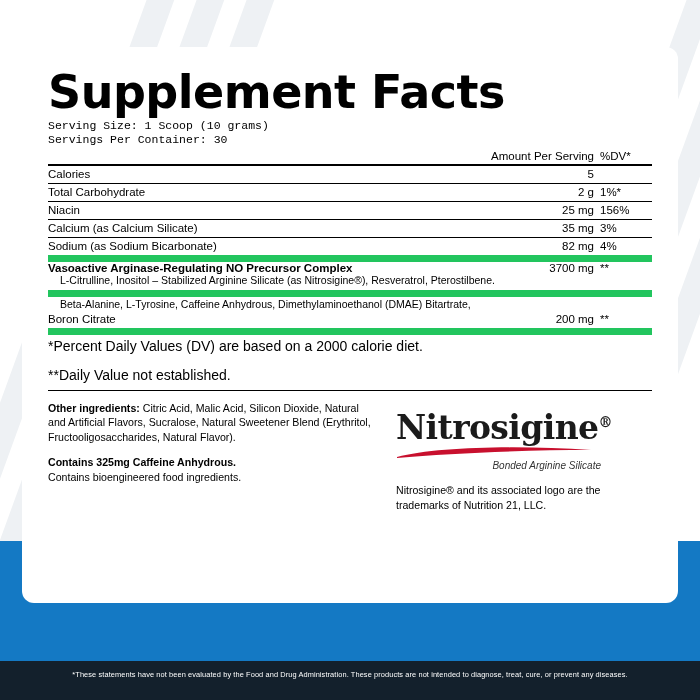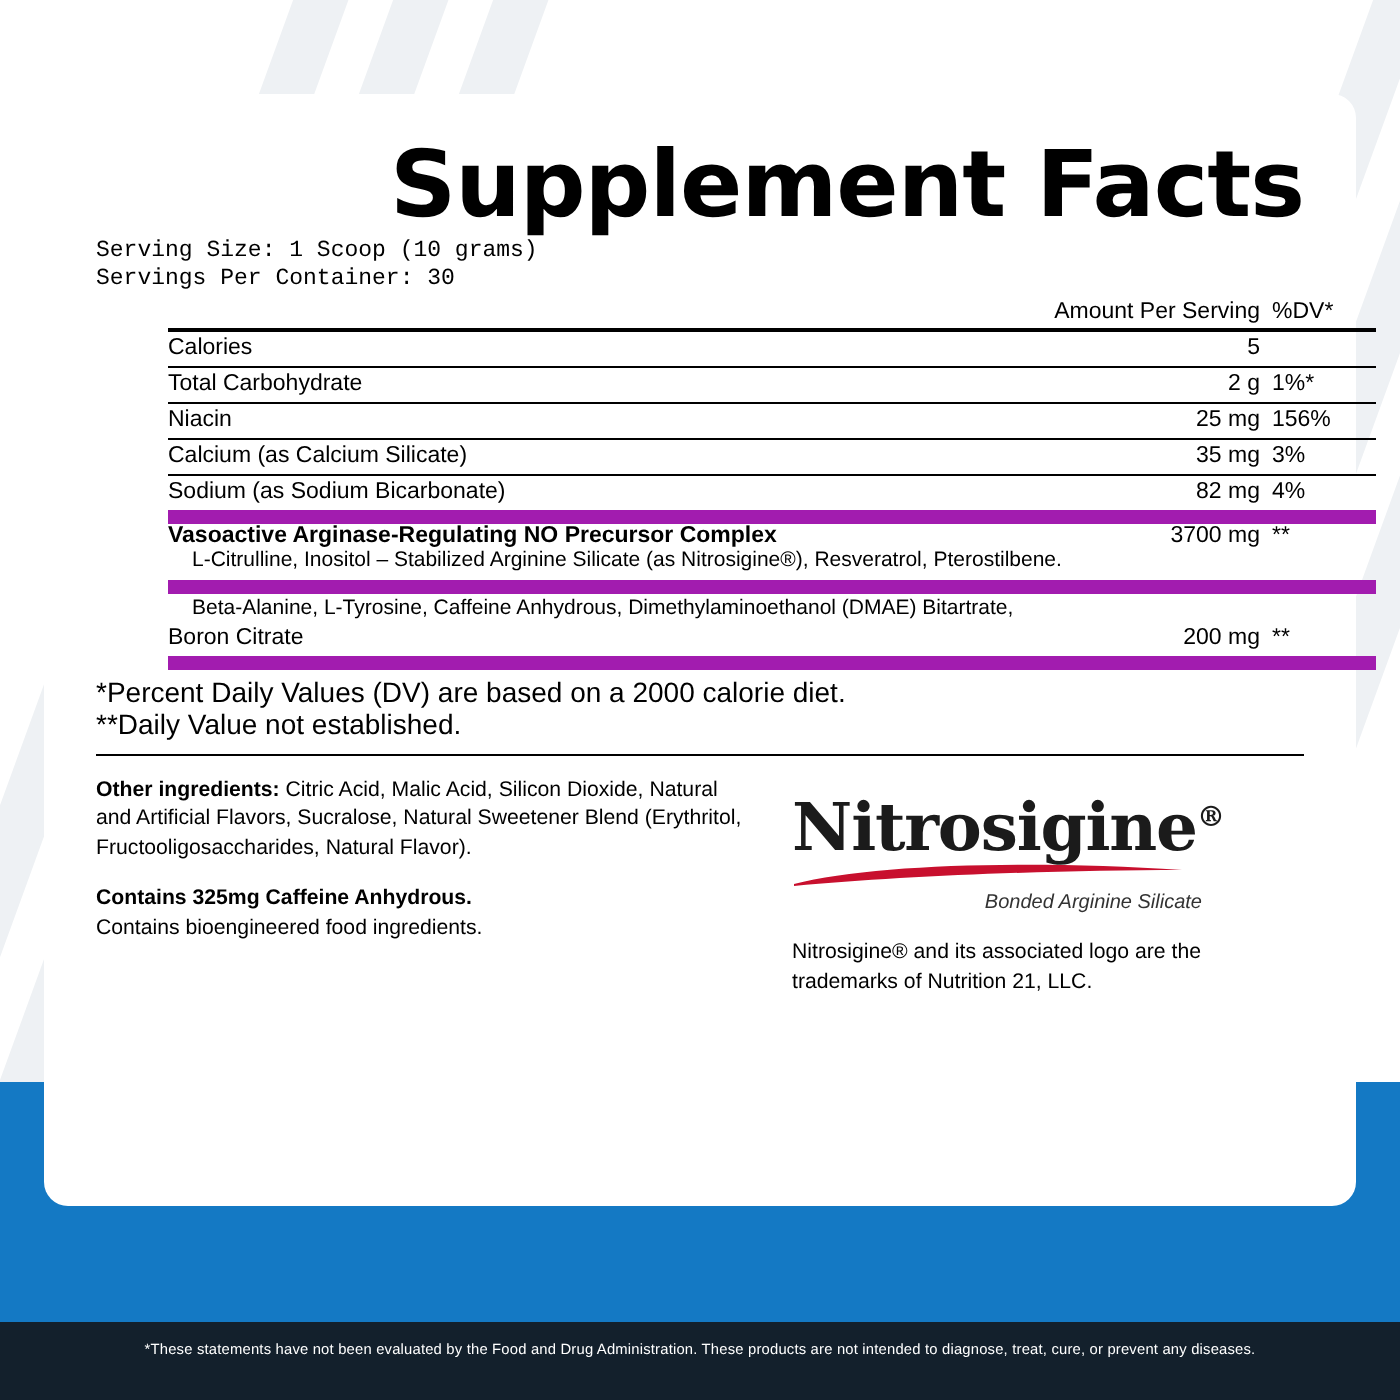--- a/index.html
+++ b/index.html
@@ -66,46 +66,45 @@
     padding: 12px 26px 10px 26px;
   }
 
   
   #sf-title {
     font-family: "DejaVu Sans", sans-serif;
     font-weight: bold;
     font-size: 46px;
     line-height: 50px;
     letter-spacing: -0.5px;
-    text-align: right;
+    text-align: left;
     color: #000;
     margin: 8px 0 2px 0;
     white-space: nowrap;
   }
 
   .serving-line {
     font-size: 11.5px;
     color: #000;
     line-height: 13.5px;
     font-family: Liberation Mono, monospace;
   }
 
   .fact-table {
     width: 100%;
     border-collapse: collapse;
     font-size: 11.5px;
     color: #000;
     margin-top: 4px;
-    margin-left: 36px;
   }
   .fact-table td { padding: 0; vertical-align: bottom; }
 
   .rule-thin   { border-bottom: 1px solid #000; }
   .rule-med    { border-bottom: 2.5px solid #000; }
-  .rule-thick  { border-bottom: 7px solid #a21caf; }
+  .rule-thick  { border-bottom: 7px solid #22c55e; }
 
   .row-pad td { padding: 2.5px 0 2.5px 0; }
 
   .col-amt { text-align: right; white-space: nowrap; padding-right: 6px !important; }
   .col-dv  { white-space: nowrap; width: 52px; }
 
   .hdr td { font-size: 11.5px; padding-bottom: 1.5px; }
 
   .bold { font-weight: bold; }
   .ital { font-style: italic; }
@@ -252,21 +251,21 @@
 
     <tr class="row-pad rule-thick">
       <td>Boron Citrate</td>
       <td class="col-amt">200 mg</td>
       <td class="col-dv">**</td>
     </tr>
   </tbody>
     </table>
 
   <div class="notes">*Percent Daily Values (DV) are based on a 2000 calorie diet.</div>
-  <div class="notes" style="margin-top:3px">**Daily Value not established.</div>
+  <div class="notes" style="margin-top:16px">**Daily Value not established.</div>
 
   <div style="border-top:1px solid #000; margin-top:8px;"></div>
 
   <div id="bottom">
 
     <div id="other-ing">
       <div>
         <span class="bold">Other ingredients:</span><span> Citric Acid, Malic Acid, Silicon Dioxide, Natural and Artificial Flavors, Sucralose, Natural Sweetener Blend (Erythritol, Fructooligosaccharides, Natural Flavor).</span>
       </div>
       <div class="bold" style="margin-top:11px">Contains 325mg Caffeine Anhydrous.</div>

